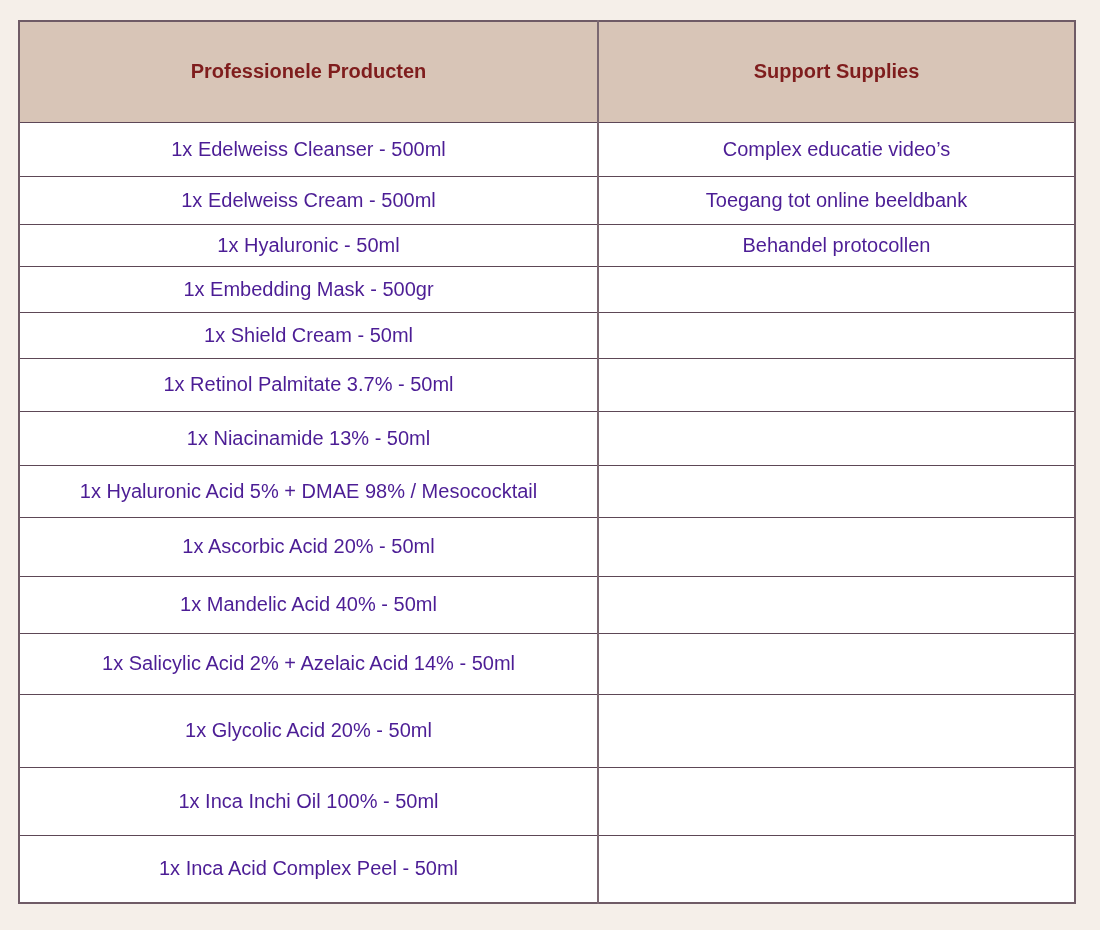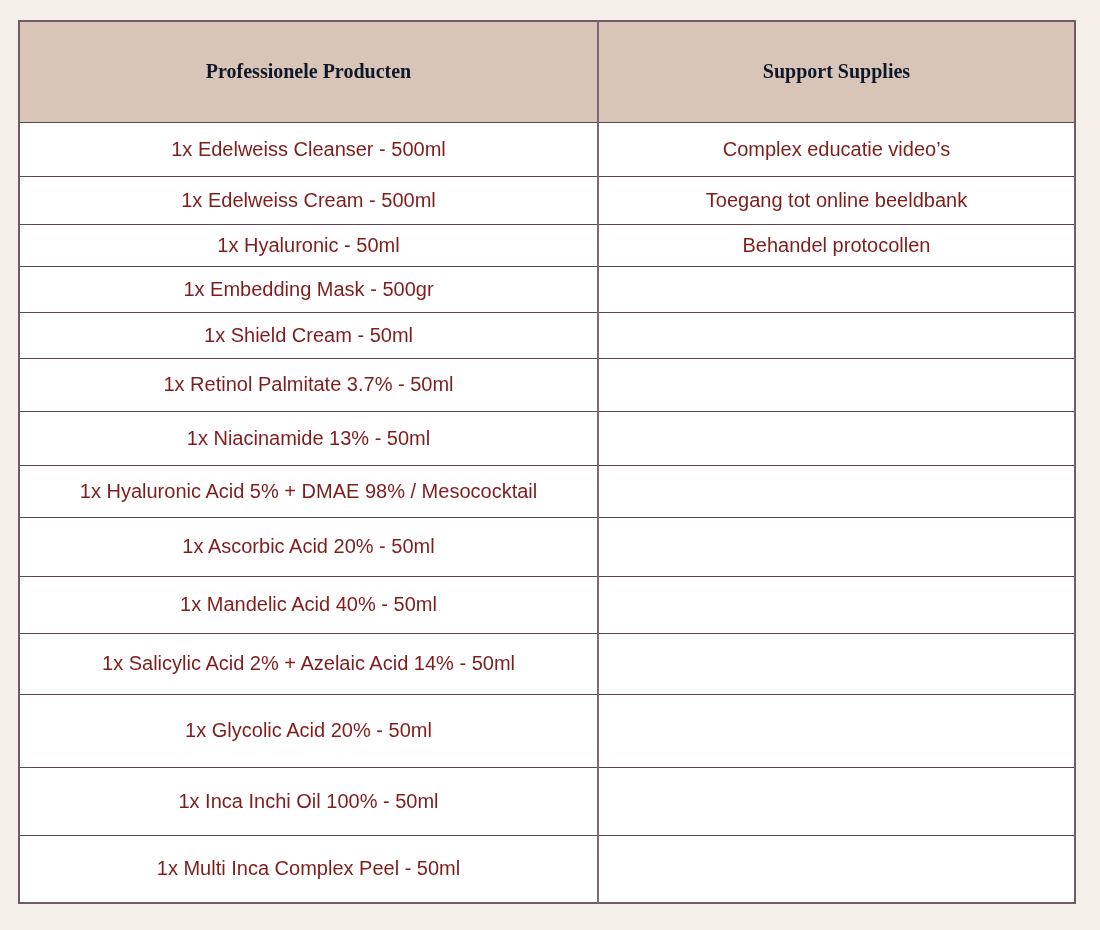--- a/index.html
+++ b/index.html
@@ -21,32 +21,31 @@
     table-layout: fixed;
     width: 1056px;
     background: #ffffff;
     border: 2px solid #6f5b66;
   }
   col.col-products { width: 579px; }
   col.col-support  { width: 477px; }
 
   th {
     background: #d8c5b7;
-    color: #0f172a;
+    color: #7f1d1d;
     font-size: 20px;
     font-weight: bold;
     text-align: center;
     vertical-align: middle;
     height: 101px;
     border-bottom: 1px solid #5d4756;
-    font-family: Liberation Serif, serif;
   }
   td {
     font-size: 20px;
-    color: #7f1d1d;
+    color: #4c1d95;
     text-align: center;
     vertical-align: middle;
     border-bottom: 1px solid #5d4756;
     padding: 2px 8px;
   }
   th:first-child, td:first-child {
     border-right: 2px solid #7b6871;
   }
   tbody tr:last-child td { border-bottom: none; }
 
@@ -128,18 +127,18 @@
       </tr>
       <tr>
         <td>1x Glycolic Acid 20% - 50ml</td>
         <td></td>
       </tr>
       <tr>
         <td>1x Inca Inchi Oil 100% - 50ml</td>
         <td></td>
       </tr>
       <tr>
-        <td>1x Multi Inca Complex Peel - 50ml</td>
+        <td>1x Inca Acid Complex Peel - 50ml</td>
         <td></td>
       </tr>
     </tbody>
   </table>
 </div>
 
 </body></html>

